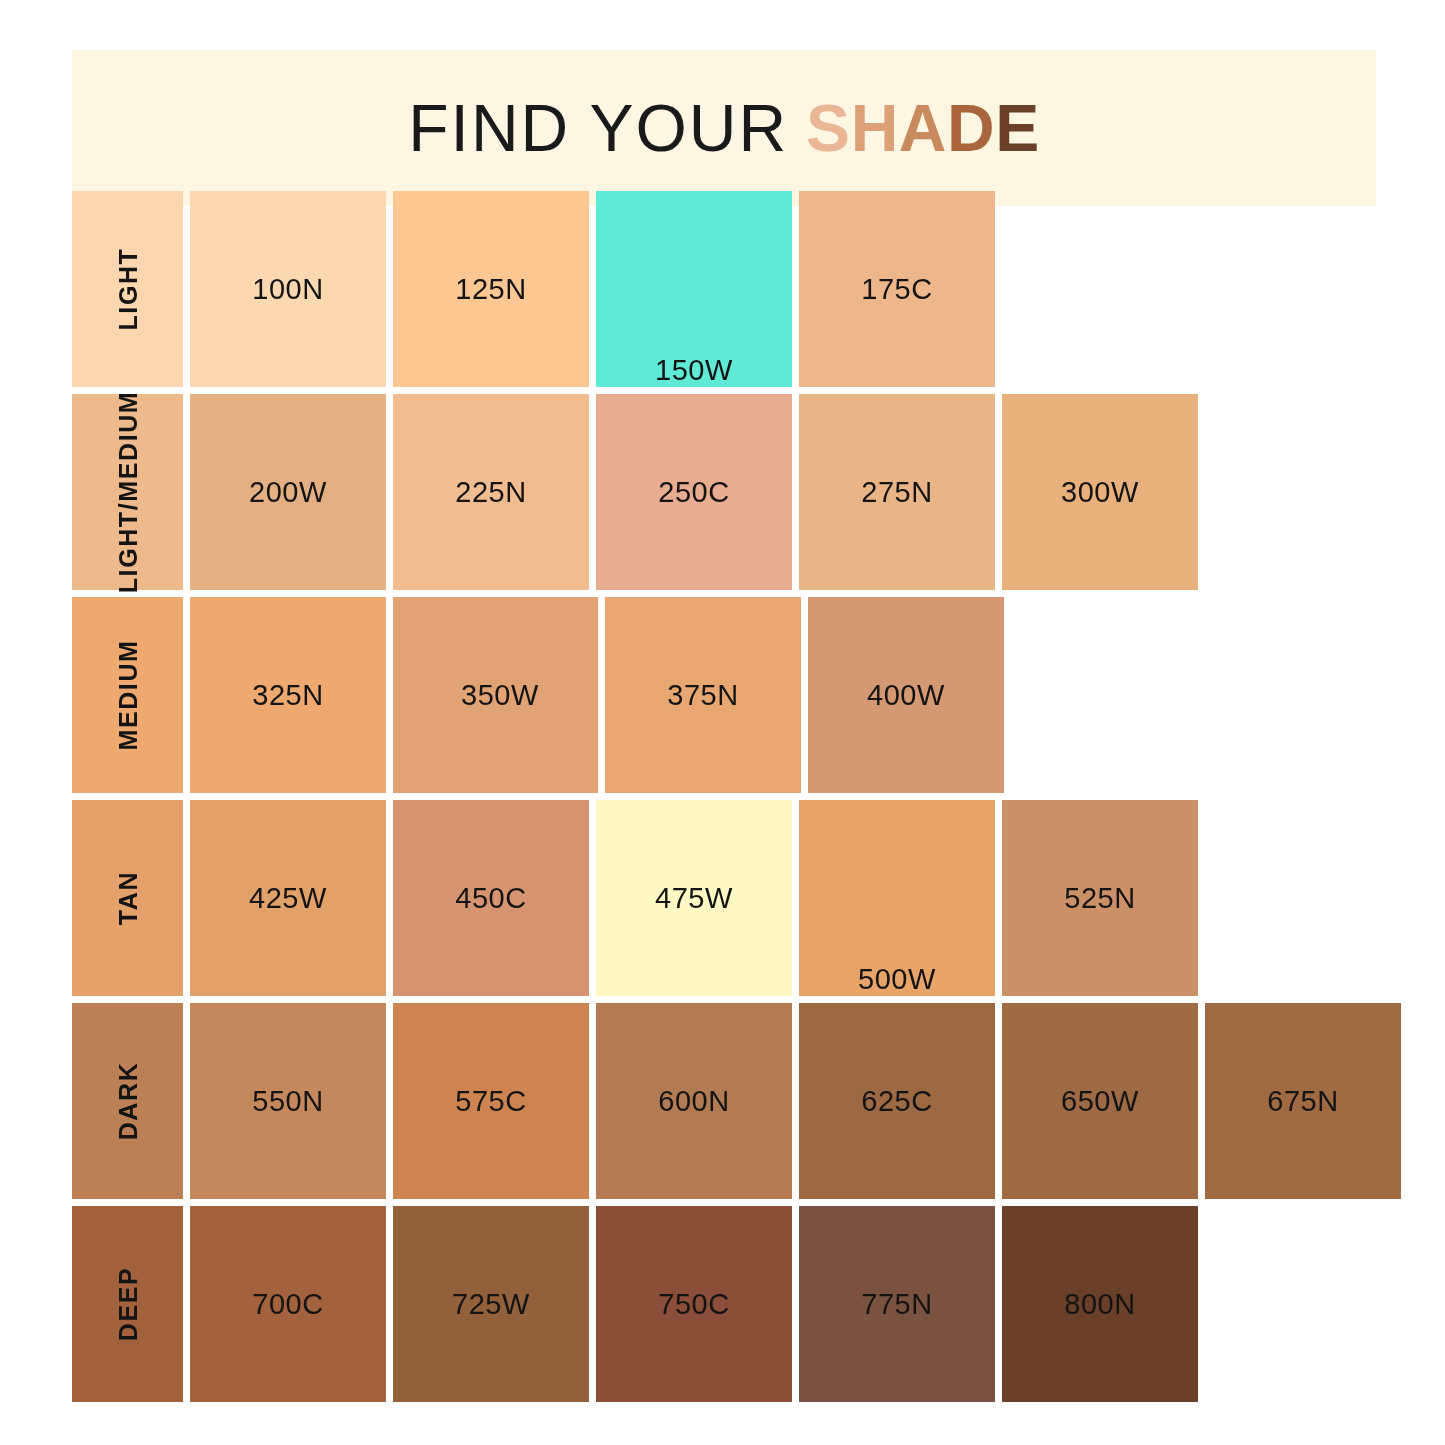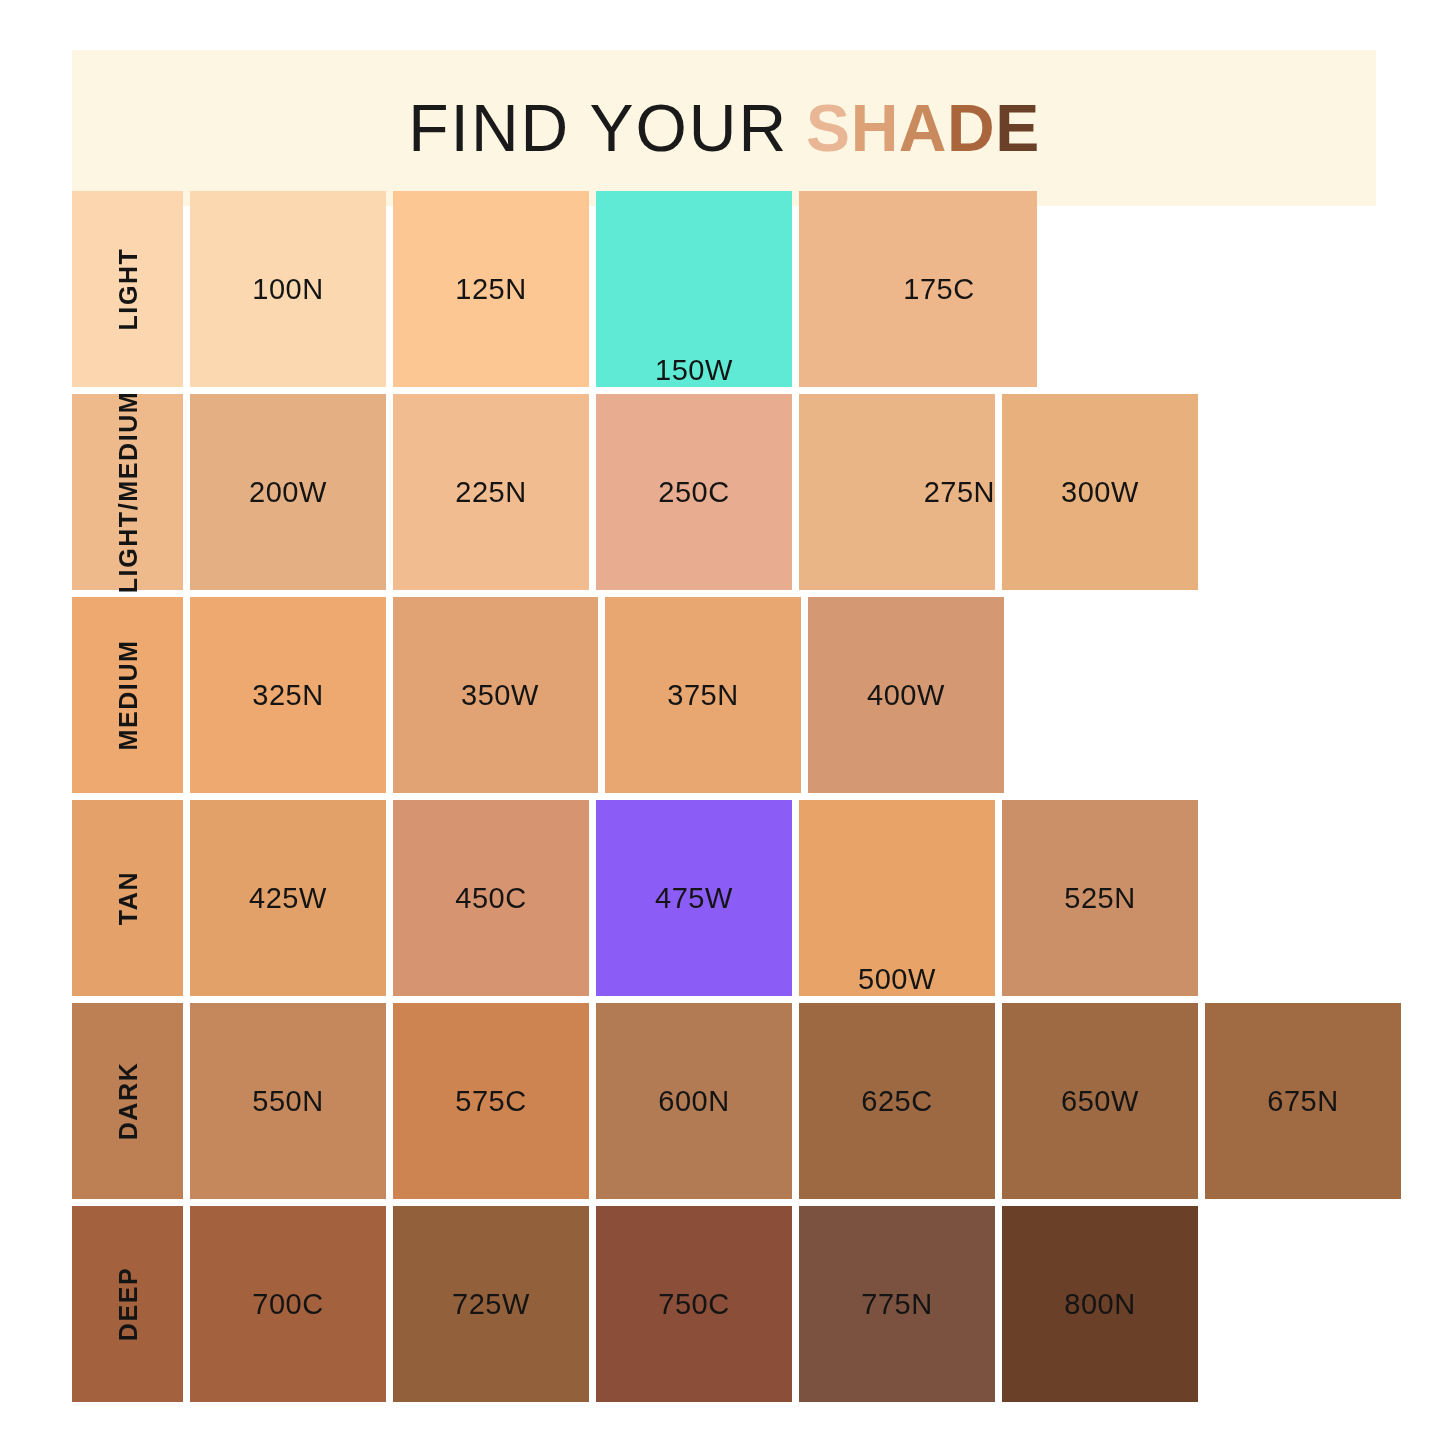--- a/index.html
+++ b/index.html
@@ -130,38 +130,38 @@
         </div>
         <div class="swatch" style="background: rgb(252, 216, 177);">
           <div class="swatch-label">100N</div>
         </div>
         <div class="swatch" style="background: rgb(252, 199, 147);">
           <div class="swatch-label">125N</div>
         </div>
         <div class="swatch" style="background: #5eead4; align-items: flex-end;">
           <div class="swatch-label">150W</div>
         </div>
-        <div class="swatch" style="background: rgb(238, 183, 139); padding-left: 42px;">
+        <div class="swatch" style="background: rgb(238, 183, 139);">
           <div class="swatch-label">175C</div>
         </div>
       </div>
       <div class="row">
         <div class="row-label" style="background: rgb(238, 186, 139);">
           <div class="row-label-text">LIGHT/MEDIUM</div>
         </div>
         <div class="swatch" style="background: rgb(228, 176, 131);">
           <div class="swatch-label">200W</div>
         </div>
         <div class="swatch" style="background: rgb(242, 188, 145);">
           <div class="swatch-label">225N</div>
         </div>
         <div class="swatch" style="background: rgb(232, 172, 144);">
           <div class="swatch-label">250C</div>
         </div>
-        <div class="swatch" style="background: rgb(234, 181, 134); justify-content: flex-end;">
+        <div class="swatch" style="background: rgb(234, 181, 134);">
           <div class="swatch-label">275N</div>
         </div>
         <div class="swatch" style="background: rgb(231, 176, 124);">
           <div class="swatch-label">300W</div>
         </div>
       </div>
       <div class="row">
         <div class="row-label" style="background: rgb(237, 169, 111);">
           <div class="row-label-text">MEDIUM</div>
         </div>
@@ -181,21 +181,21 @@
       <div class="row">
         <div class="row-label" style="background: rgb(228, 161, 106);">
           <div class="row-label-text">TAN</div>
         </div>
         <div class="swatch" style="background: rgb(226, 161, 105);">
           <div class="swatch-label">425W</div>
         </div>
         <div class="swatch" style="background: rgb(214, 149, 112);">
           <div class="swatch-label">450C</div>
         </div>
-        <div class="swatch" style="background: #8b5cf6;">
+        <div class="swatch" style="background: #fef9c3;">
           <div class="swatch-label">475W</div>
         </div>
         <div class="swatch" style="background: rgb(231, 163, 104); align-items: flex-end;">
           <div class="swatch-label">500W</div>
         </div>
         <div class="swatch" style="background: rgb(203, 144, 104);">
           <div class="swatch-label">525N</div>
         </div>
       </div>
       <div class="row">

